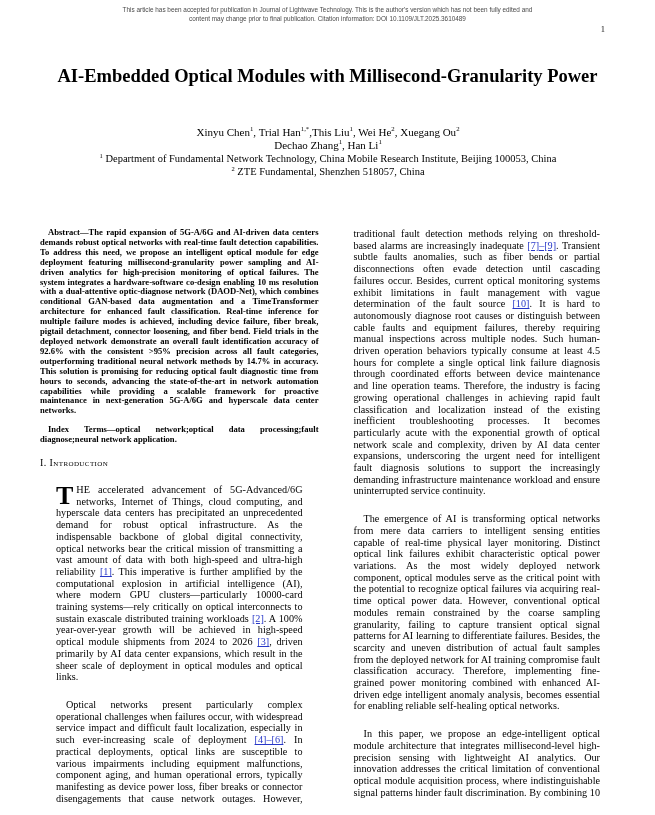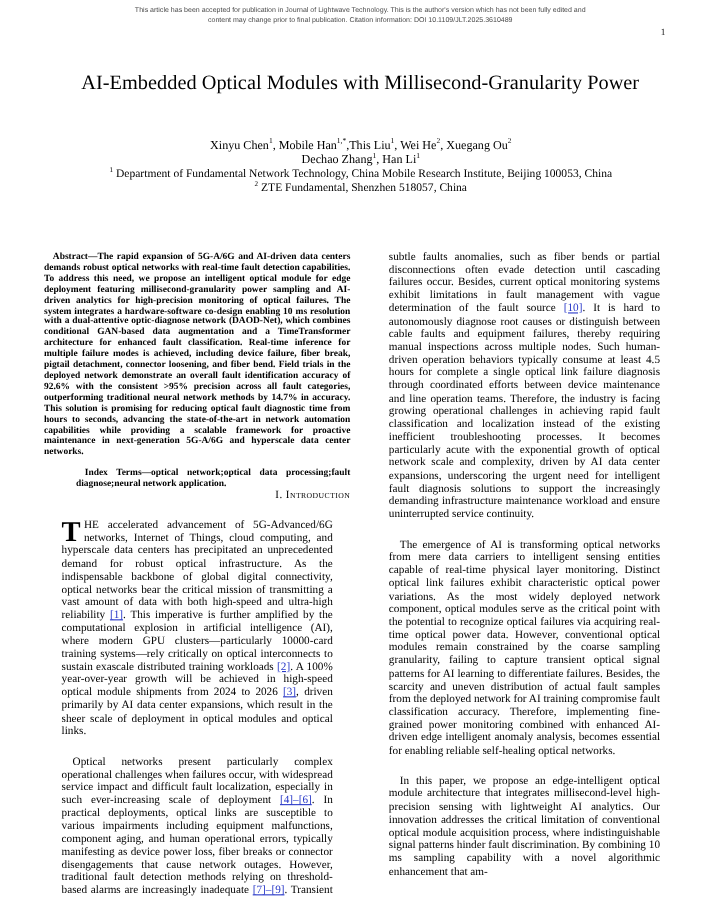--- a/index.html
+++ b/index.html
@@ -7,39 +7,39 @@
     position:relative; width:655px; height:815px; background:#ffffff;
     font-family:"Liberation Serif", serif; color:#000; overflow:hidden;
   }
   .disclaimer {
     position:absolute; top:5px; left:0; width:100%; text-align:center;
     font-family:"Liberation Sans", sans-serif; font-size:6.4px; line-height:9px; color:#4a4a4a;
   }
   .pageno { position:absolute; top:24px; right:50px; font-size:8.5px; color:#111; }
   .title {
     position:absolute; top:62px; left:30px; width:595px; text-align:center;
-    font-size:18.5px; font-weight:normal; line-height:28px; margin:0;
+    font-size:18.5px; font-weight:bold; line-height:28px; margin:0;
   }
   .byline { position:absolute; top:126px; left:40px; width:576px; text-align:center; }
   .authors-line { font-size:11px; line-height:13px; }
   .affil-line   { font-size:10.5px; line-height:13px; }
   sup { font-size:62%; vertical-align:super; line-height:0; }
   .body {
     position:absolute; top:228px; left:40px; width:576px; height:588px;
     column-count:2; column-gap:19px; column-fill:auto; overflow:hidden;
     text-align:justify;
   }
   .abstract, .terms {
     font-size:8.6px; line-height:9.9px; font-weight:bold; text-indent:8px; margin:0;
   }
-  .terms { margin-top:9px;margin-left:29px; }
+  .terms { margin-top:9px; }
   .lead { font-weight:bold; }
   .sec-heading {
     font-size:10px; font-weight:normal; font-variant:small-caps; letter-spacing:0.4px;
-    text-align:right; text-indent:0; margin:0 0 10px 0;
+    text-align:left; text-indent:0; margin:12px 0 10px 0;
   }
   .para { font-size:10.2px; line-height:11.7px; margin:16px; }
   .para.indent { text-indent:10px; }
   .dropcap {
     float:left; font-size:26px; line-height:21px; font-weight:bold;
     margin:1px 3px 0 0;
   }
   .cite { color:#2838c8; text-decoration:underline; cursor:pointer; }
 </style>
 </head>
@@ -52,21 +52,21 @@
     <div>content may change prior to final publication. Citation information: DOI 10.1109/JLT.2025.3610489</div>
   </header>
 
   <div class="pageno">1</div>
 
   <h1 class="title">
     <span>AI-Embedded Optical Modules with Millisecond-Granularity Power</span><br>
   </h1>
 
   <div class="byline">
-    <div class="authors-line"><span>Xinyu Chen</span><sup>1</sup><span>, Mobile Han</span><sup>1,*</sup><span>,This Liu</span><sup>1</sup><span>, Wei He</span><sup>2</sup><span>, Xuegang Ou</span><sup>2</sup></div>
+    <div class="authors-line"><span>Xinyu Chen</span><sup>1</sup><span>, Trial Han</span><sup>1,*</sup><span>,This Liu</span><sup>1</sup><span>, Wei He</span><sup>2</sup><span>, Xuegang Ou</span><sup>2</sup></div>
     <div class="authors-line"><span>Dechao Zhang</span><sup>1</sup><span>, Han Li</span><sup>1</sup></div>
     <div class="affil-line"><sup>1</sup><span> Department of Fundamental Network Technology, China Mobile Research Institute, Beijing 100053, China</span></div>
     <div class="affil-line"><sup>2</sup><span> ZTE Fundamental, Shenzhen 518057, China</span></div>
   </div>
 
   <main class="body">
 
     <p class="abstract"><span class="lead">Abstract</span><span>—The rapid expansion of 5G-A/6G and AI-driven data centers demands robust optical networks with real-time fault detection capabilities. To address this need, we propose an intelligent optical module for edge deployment featuring millisecond-granularity power sampling and AI-driven analytics for high-precision monitoring of optical failures. The system integrates a hardware-software co-design enabling 10 ms resolution with a dual-attentive optic-diagnose network (DAOD-Net), which combines conditional GAN-based data augmentation and a TimeTransformer architecture for enhanced fault classification. Real-time inference for multiple failure modes is achieved, including device failure, fiber break, pigtail detachment, connector loosening, and fiber bend. Field trials in the deployed network demonstrate an overall fault identification accuracy of 92.6% with the consistent &gt;95% precision across all fault categories, outperforming traditional neural network methods by 14.7% in accuracy. This solution is promising for reducing optical fault diagnostic time from hours to seconds, advancing the state-of-the-art in network automation capabilities while providing a scalable framework for proactive maintenance in next-generation 5G-A/6G and hyperscale data center networks.</span></p>
 
     <p class="terms"><span class="lead">Index Terms</span><span>—optical network;optical data processing;fault diagnose;neural network application.</span></p>

